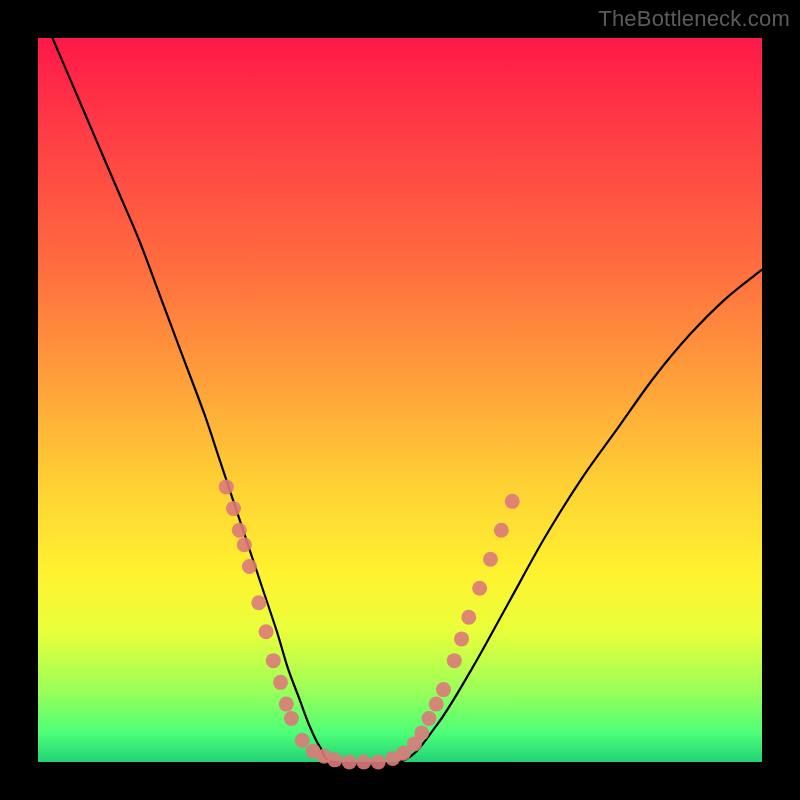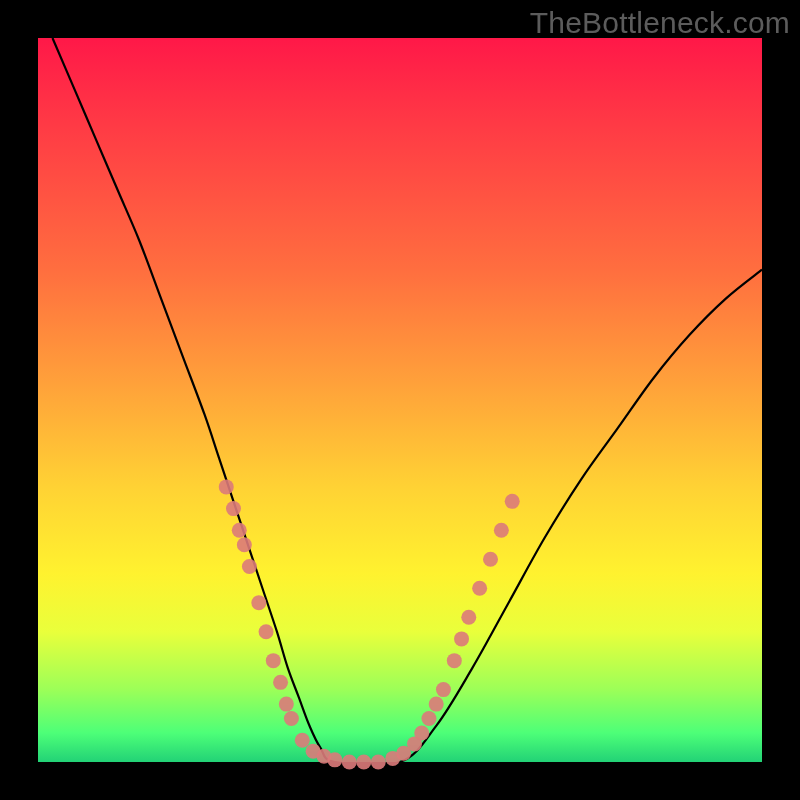--- a/index.html
+++ b/index.html
@@ -38,21 +38,21 @@
       #9cff58 90%,
       #4dff78 96%,
       #22d276 100%
     );
   }
   .watermark {
     position: absolute;
     top: 6px;
     right: 10px;
     color: #5c5c5c;
-    font-size: 30px;
+    font-size: 22px;
     font-weight: 400;
     letter-spacing: 0.2px;
     user-select: none;
   }
   svg.curve {
     position: absolute;
     left: 0;
     top: 0;
     width: 724px;
     height: 724px;

